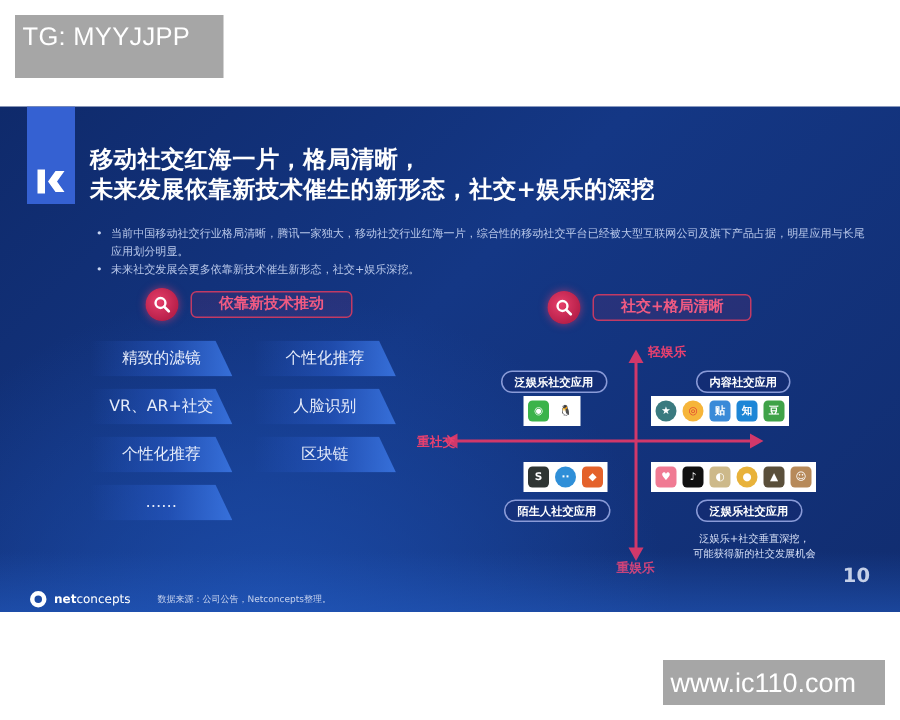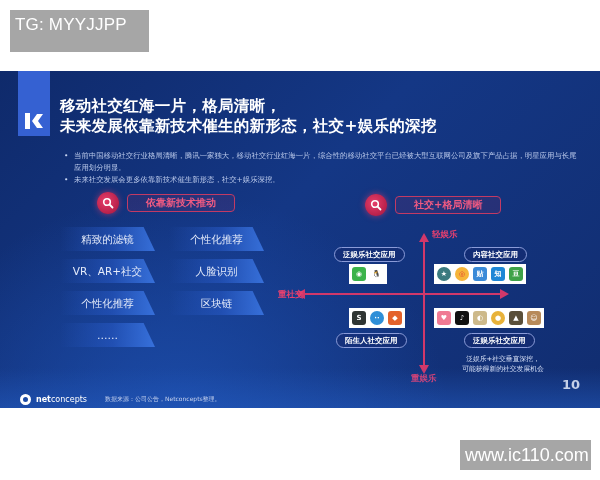--- a/index.html
+++ b/index.html
@@ -5,21 +5,21 @@
   * { margin:0; padding:0; box-sizing:border-box; }
   html, body { width:600px; height:480px; background:#ffffff; overflow:hidden; }
   body { position:relative; font-family:"DejaVu Sans", "Liberation Sans", sans-serif; }
 
   .tag-top {
     position:absolute; left:10px; top:10px; width:139px; height:42px;
     background:#a6a6a6; color:#ffffff; font-family:"Liberation Sans", sans-serif;
     font-size:17px; line-height:30px; padding-left:5px; letter-spacing:0.2px;
   }
   .tag-bottom {
-    position:absolute; left:460px; top:440px; width:131px; height:30px;
+    position:absolute; left:442px; top:440px; width:148px; height:30px;
     background:#a6a6a6; color:#ffffff; font-family:"Liberation Sans", sans-serif;
     font-size:18px; line-height:30px; padding-left:5px;
   }
 
   .slide {
     position:absolute; left:0; top:71px; width:600px; height:337px;
     background: radial-gradient(ellipse at 30% 100%, #1b4aa6 0%, rgba(27,74,166,0) 45%),
                 linear-gradient(135deg, #0f2a6b 0%, #143785 45%, #112d70 100%);
     overflow:hidden;
   }

